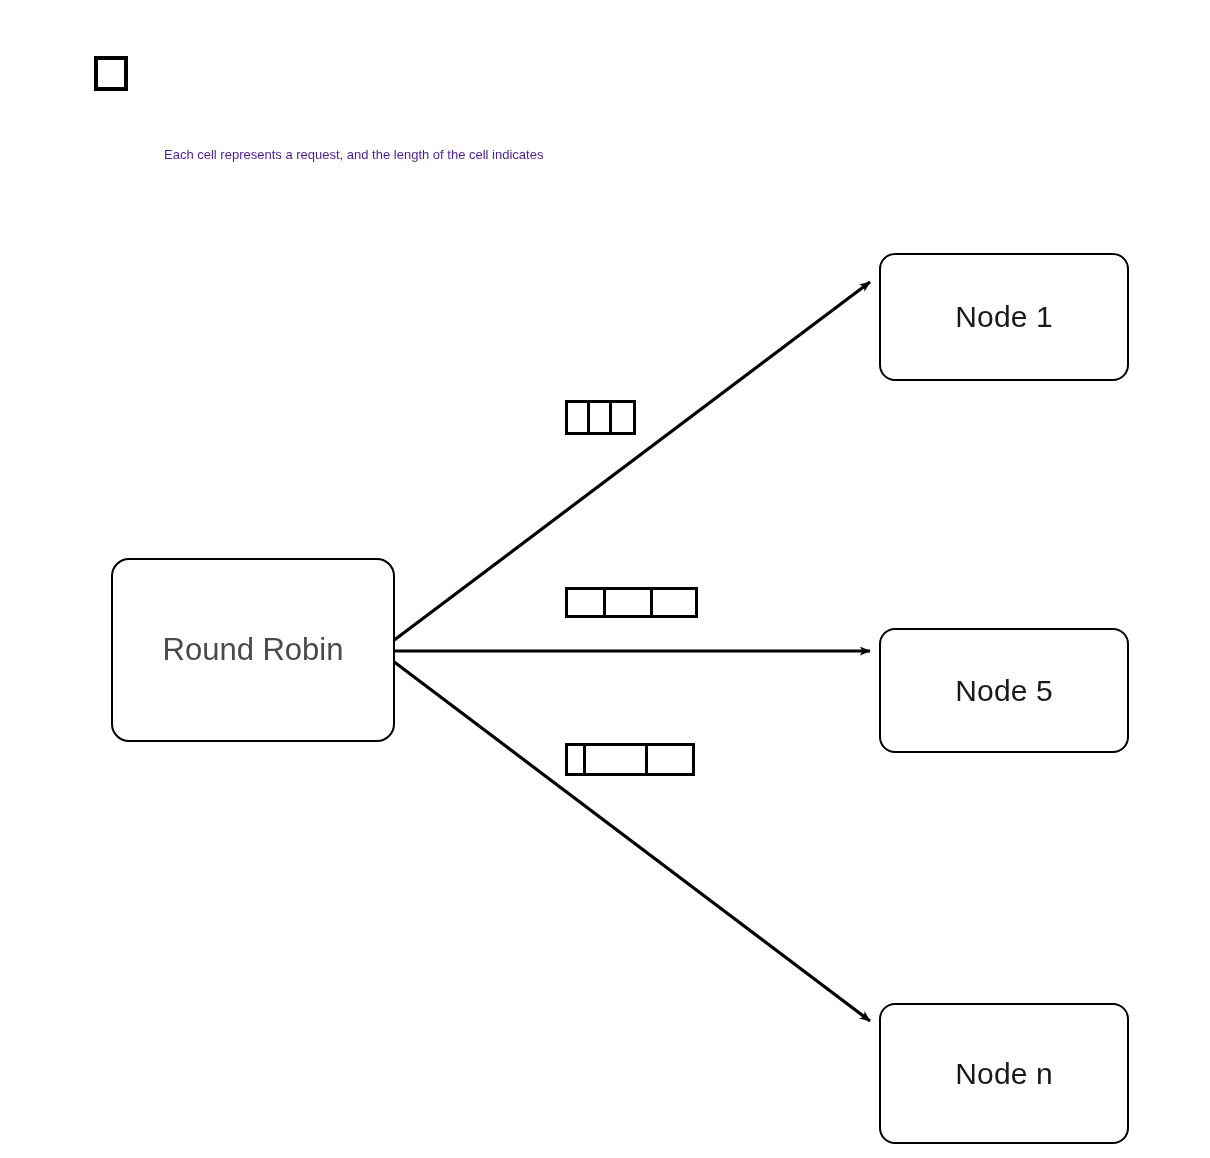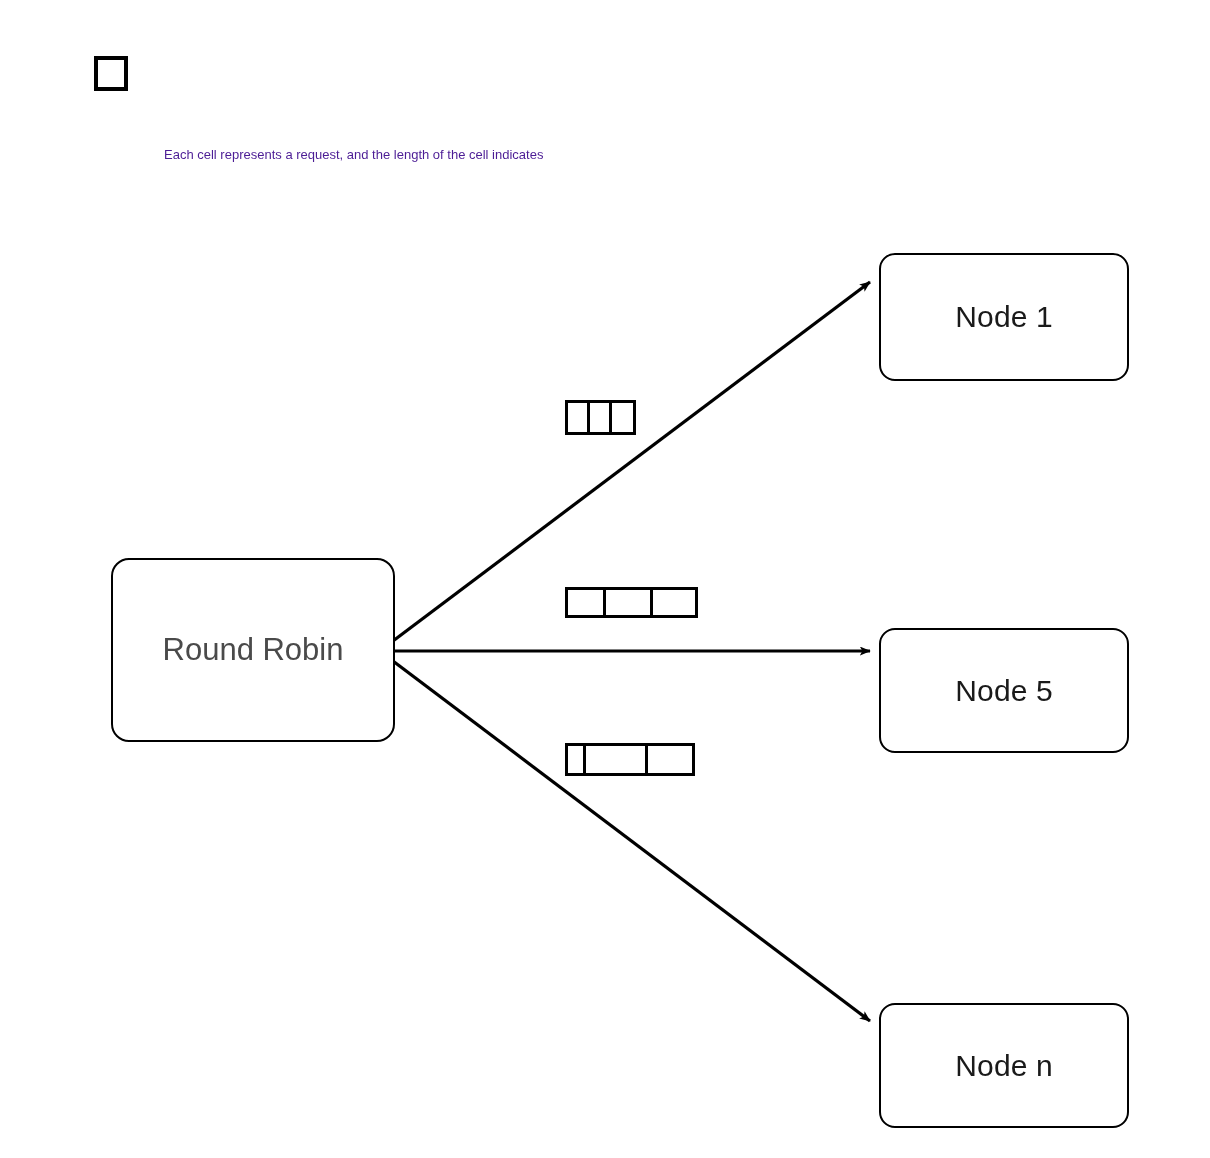--- a/index.html
+++ b/index.html
@@ -61,21 +61,21 @@
     display: flex;
     align-items: center;
     justify-content: center;
     color: #1a1a1a;
     font-size: 30px;
     letter-spacing: 0.1px;
     margin-top: 40px;
   }
   #node-1 { left: 879px; top: 213px;  width: 250px; height: 128px; }
   #node-2 { left: 879px; top: 588px;  width: 250px; height: 125px; }
-  #node-n { left: 879px; top: 963px;  width: 250px; height: 125px; }
+  #node-n { left: 879px; top: 963px;  width: 250px; height: 141px; }
 
   #balancer-box {
     position: absolute;
     left: 94px;
     top: 558px;
     width: 284px;
     height: 184px;
     box-sizing: border-box;
     border: 2px solid #000000;
     border-radius: 18px;

